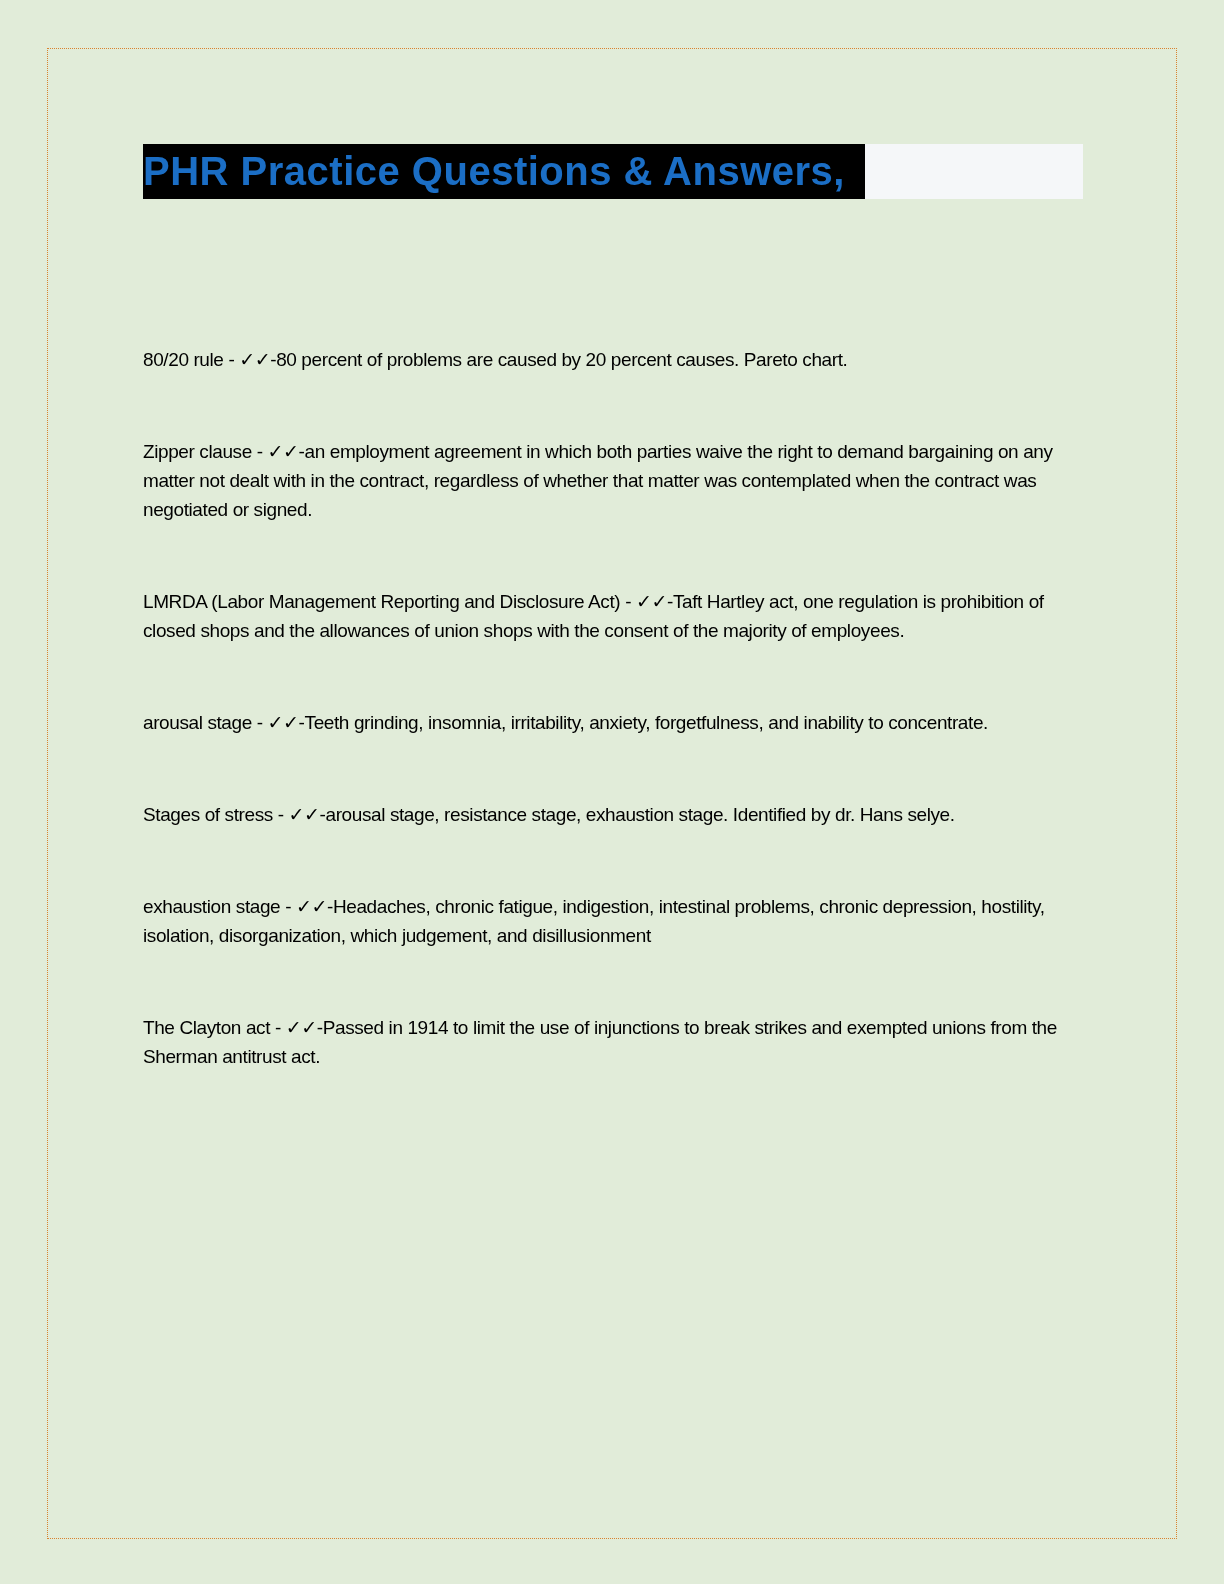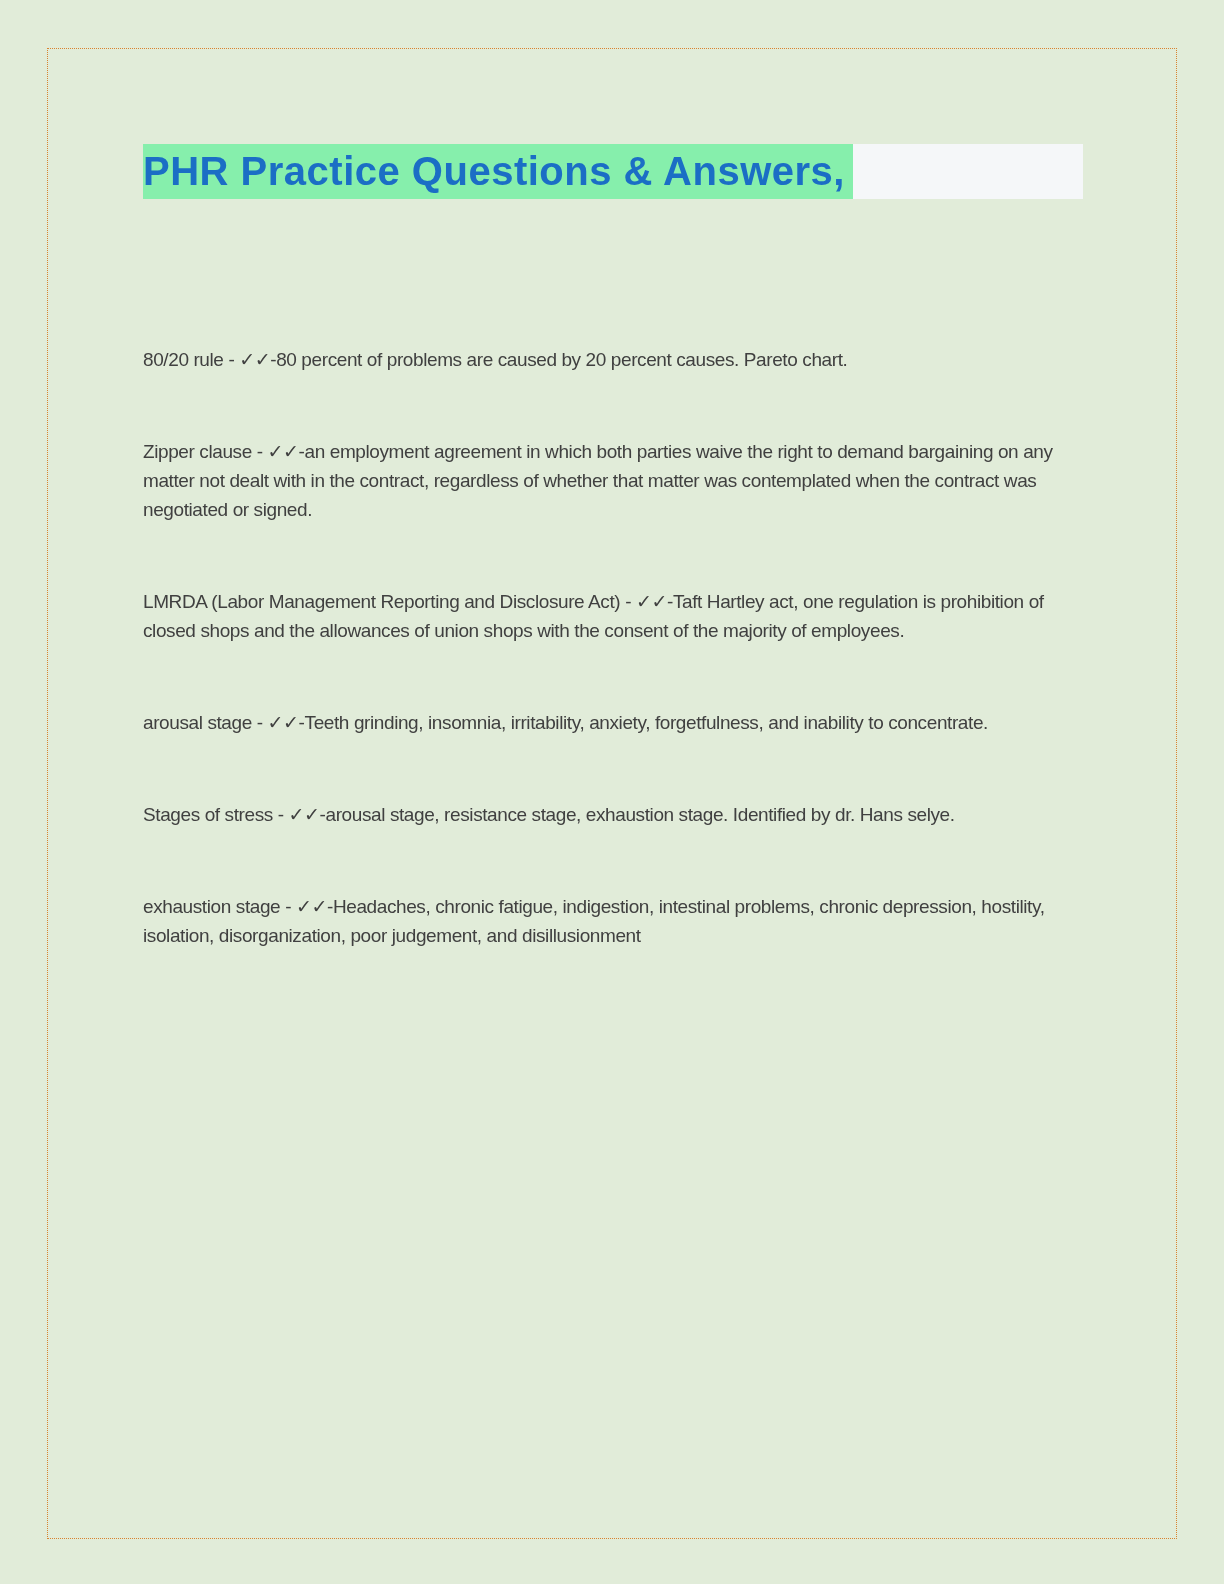--- a/index.html
+++ b/index.html
@@ -33,50 +33,51 @@
     background: #f5f7f9;
     color: #1b6ec5;
     font-weight: bold;
     font-size: 40px;
     letter-spacing: 0.5px;
   }
   .title-line {
     display: block;
     width: max-content;
     max-width: 100%;
-    background: #86efac;
+    background: #000000;
     line-height: 55px;
-    padding-right: 8px;
+    padding-right: 20px;
     white-space: nowrap;
   }
   .qa-list {
     position: absolute;
     left: 143px;
     top: 345px;
     width: 948px;
   }
   .qa-item {
     margin: 0 0 63px 0;
     font-size: 19px;
     line-height: 29px;
     letter-spacing: -0.4px;
-    color: #404040;
+    color: #000000;
   }
 </style>
 </head>
 <body>
 
 <div class="page">
   <div class="page-border"></div>
 
   <h1 class="title-box">
     <span class="title-line">PHR Practice Questions &amp; Answers,</span>
   </h1>
 
   <div class="qa-list">
     <p class="qa-item">80/20 rule - ✓✓-80 percent of problems are caused by 20 percent causes. Pareto chart.</p>
     <p class="qa-item">Zipper clause - ✓✓-an employment agreement in which both parties waive the right to demand bargaining on any matter not dealt with in the contract, regardless of whether that matter was contemplated when the contract was negotiated or signed.</p>
     <p class="qa-item">LMRDA (Labor Management Reporting and Disclosure Act) - ✓✓-Taft Hartley act, one regulation is prohibition of closed shops and the allowances of union shops with the consent of the majority of employees.</p>
     <p class="qa-item">arousal stage - ✓✓-Teeth grinding, insomnia, irritability, anxiety, forgetfulness, and inability to concentrate.</p>
     <p class="qa-item">Stages of stress - ✓✓-arousal stage, resistance stage, exhaustion stage. Identified by dr. Hans selye.</p>
-    <p class="qa-item">exhaustion stage - ✓✓-Headaches, chronic fatigue, indigestion, intestinal problems, chronic depression, hostility, isolation, disorganization, poor judgement, and disillusionment</p>
+    <p class="qa-item">exhaustion stage - ✓✓-Headaches, chronic fatigue, indigestion, intestinal problems, chronic depression, hostility, isolation, disorganization, which judgement, and disillusionment</p>
+    <p class="qa-item">The Clayton act - ✓✓-Passed in 1914 to limit the use of injunctions to break strikes and exempted unions from the Sherman antitrust act.</p>
   </div>
 </div>
 
 </body></html>

